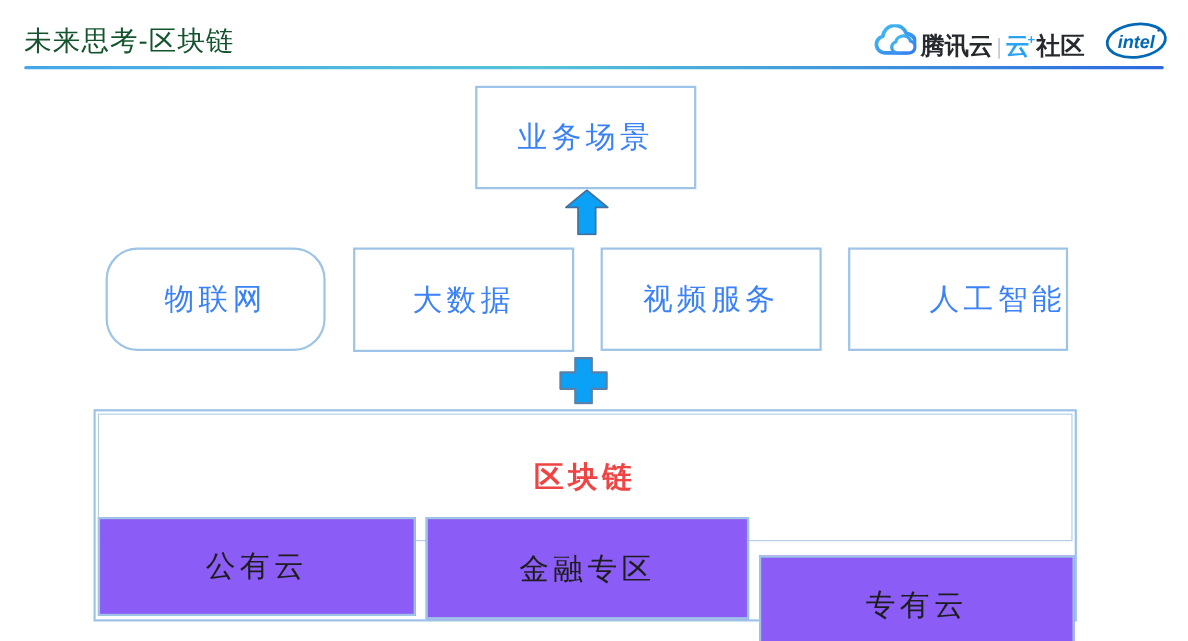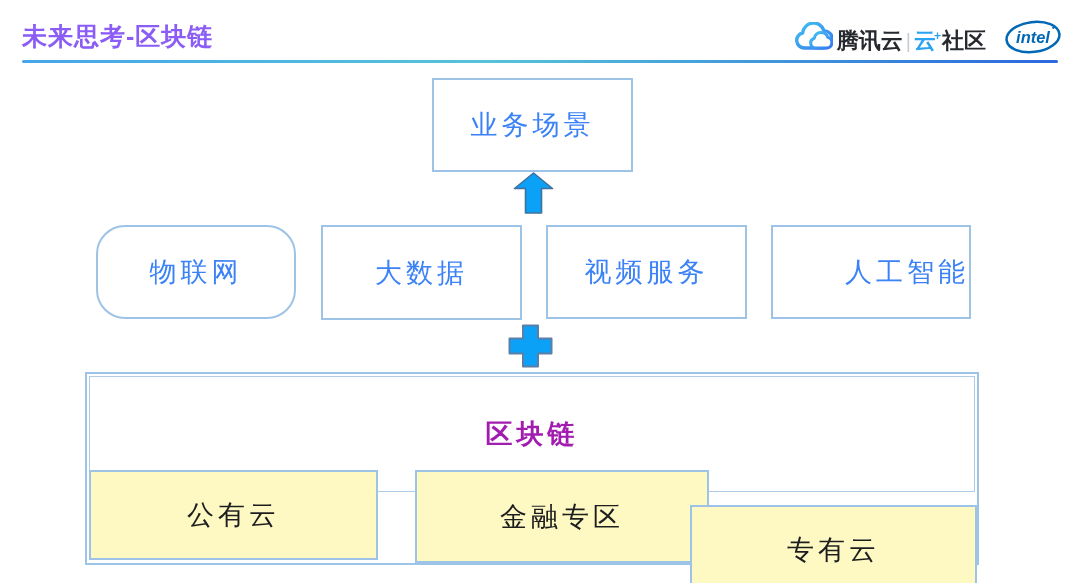--- a/index.html
+++ b/index.html
@@ -13,23 +13,23 @@
     background: #ffffff;
     overflow: hidden;
   }
 
   
   .page-title {
     position: absolute;
     left: 22px;
     top: 20px;
     font-size: 25px;
-    font-weight: 700;
+    font-weight: 400;
     letter-spacing: 1px;
-    color: #8b5cf6;
+    color: #14532d;
     white-space: nowrap;
   }
   .header-rule {
     position: absolute;
     left: 22px;
     top: 60px;
     width: 1036px;
     height: 3px;
     border-radius: 2px;
     background: linear-gradient(90deg, #45a6e9 0%, #55c3d8 45%, #2c68de 100%);
@@ -96,38 +96,38 @@
     top: 2px;
     width: 886px;
     height: 116px;
     border: 1px solid #aecbe8;
     background: #ffffff;
     display: flex;
     align-items: center;
     justify-content: center;
     font-size: 27px;
     font-weight: 700;
-    color: #a21caf;
+    color: #ef4444;
     letter-spacing: 4px;
   }
   .cloud-box {
     position: absolute;
     top: 96px;
     height: 90px;
     border: 2px solid #9dc3e6;
-    background: #fef9c3;
+    background: #8b5cf6;
     display: flex;
     align-items: center;
     justify-content: center;
     font-size: 27px;
     color: #1d1d1f;
     letter-spacing: 4px;
   }
   .cloud-box-0 { left: 2px;   width: 289px; }
-  .cloud-box-1 { left: 300px; width: 294px; height: 93px; margin-left: 28px; }
+  .cloud-box-1 { left: 300px; width: 294px; height: 93px; }
   .cloud-box-2 { left: 603px; width: 287px; margin-top: 35px; }
 </style>
 </head>
 <body>
 
 <div class="slide">
 
   <div class="page-title">未来思考-区块链</div>
 
   <div class="logo-group">

